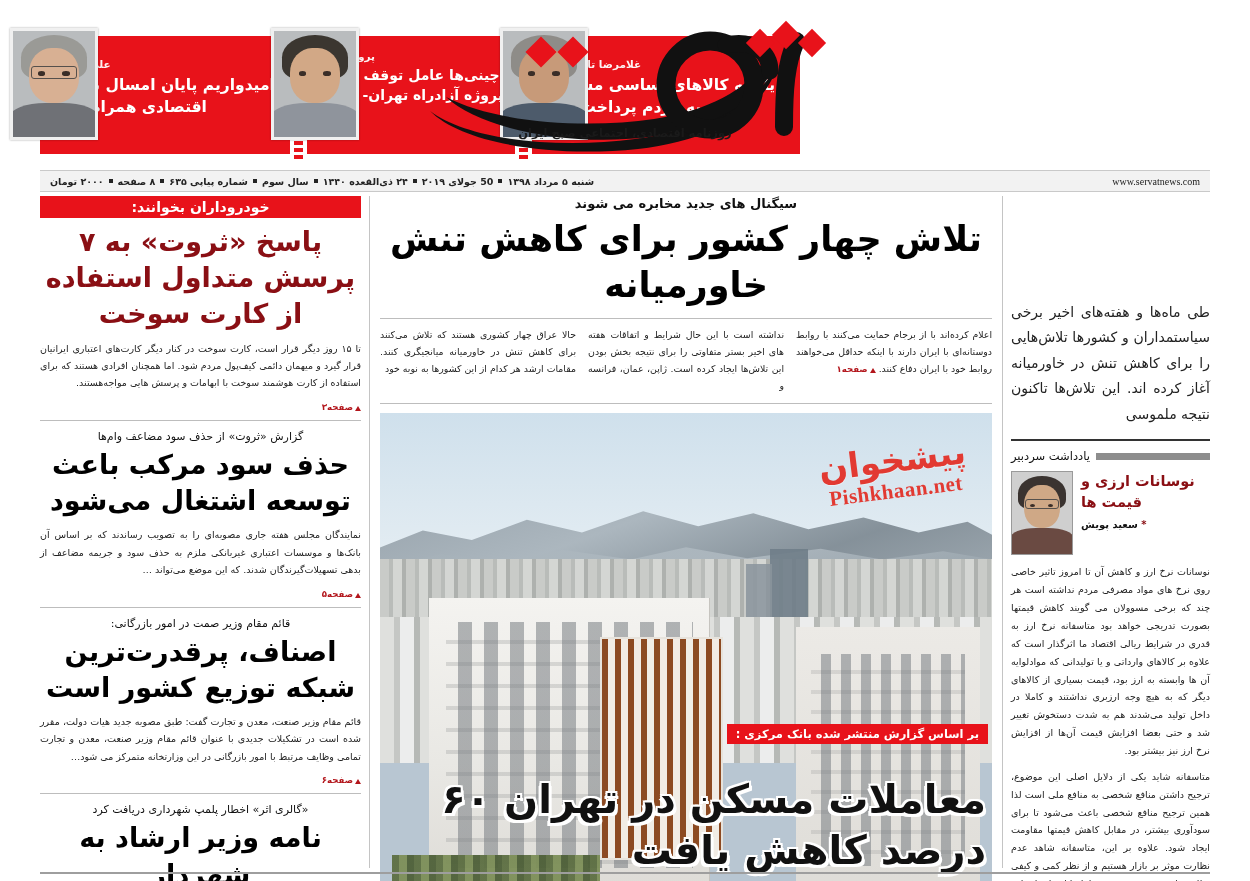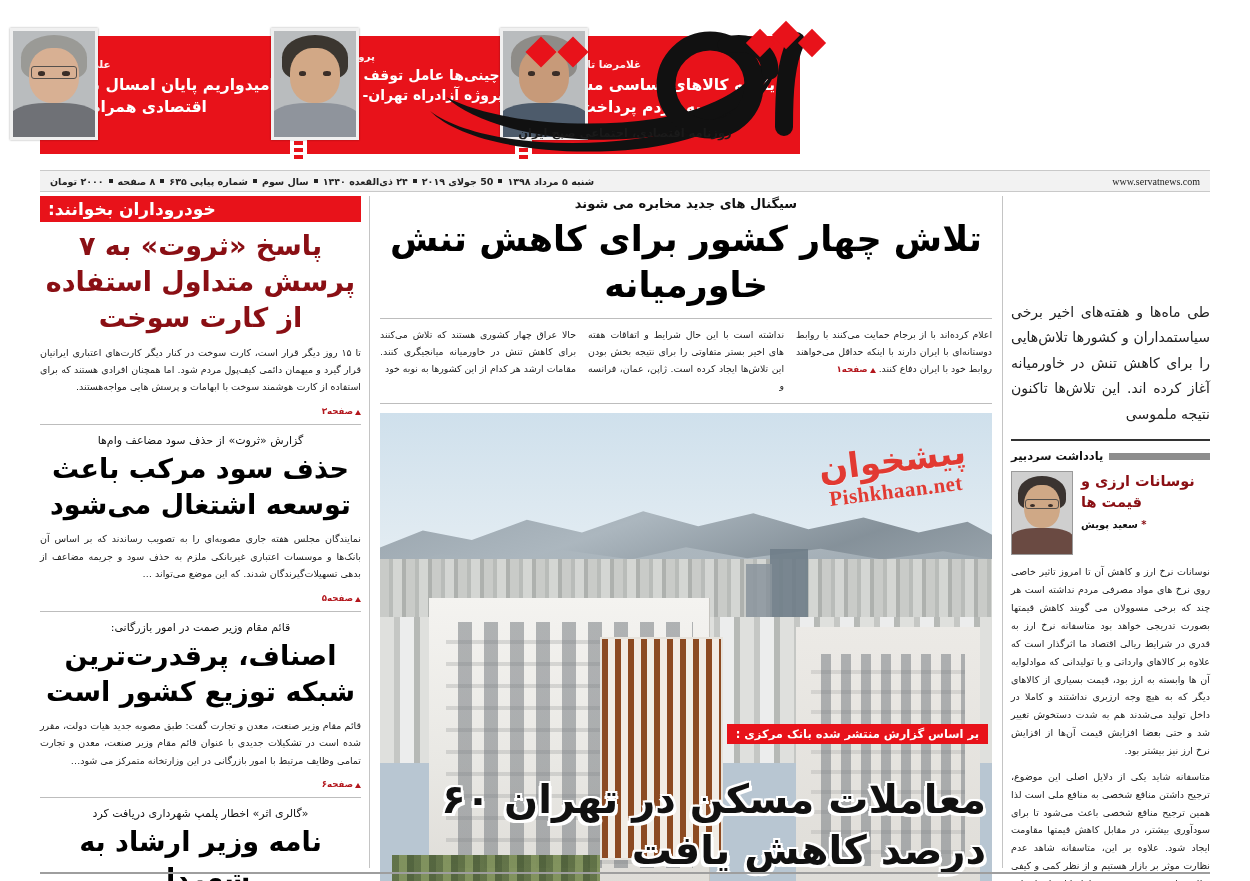--- a/index.html
+++ b/index.html
@@ -98,21 +98,21 @@
   }
 
   
   .col-right{width:208px;flex:none;padding:0 0 0 8px;border-left:1px solid #c4c4c4;}
   .lead-para{font-size:14px;line-height:1.82;color:#222;text-align:justify;padding-top:104px}
   .lead-para p{margin-bottom:5px}
   .edit-hdr{
     display:flex;align-items:center;gap:6px;justify-content:flex-start;
     margin-top:12px;padding-top:8px;border-top:2px solid #333;
   }
-  .edit-hdr .tag{font-size:11.5px;font-weight:700;color:#111;white-space:nowrap}
+  .edit-hdr .tag{font-size:11.5px;font-weight:400;color:#111;white-space:nowrap}
   .edit-hdr .bar{flex:1;height:7px;background:#8d8d8d}
   .edit-body{display:flex;flex-direction:row;gap:8px;margin-top:8px}
   .edit-photo{
     width:62px;height:84px;flex:none;background:#cfcfcf;border:1px solid #9a9a9a;position:relative;overflow:hidden
   }
   .edit-title{flex:1;text-align:left}
   .edit-title h3{font-size:14.5px;font-weight:700;color:#8a0f14;line-height:1.45}
   .edit-author{font-size:10px;font-weight:700;color:#111;margin-top:6px}
   .edit-author .star{color:#8a0f14}
   .edit-text{font-size:9.5px;line-height:1.88;text-align:justify;color:#222;margin-top:8px}
@@ -188,21 +188,21 @@
     font-size:40px;font-weight:700;color:#111;text-align:right;
     line-height:1.28;letter-spacing:-.5px;
     text-shadow:
       2px 0 0 #fff,-2px 0 0 #fff,0 2px 0 #fff,0 -2px 0 #fff,
       2px 2px 0 #fff,-2px -2px 0 #fff,2px -2px 0 #fff,-2px 2px 0 #fff,
       3px 3px 0 #fff,-3px 3px 0 #fff;
   }
 
   
   .col-left{width:330px;flex:none;padding:0 8px 0 0;border-right:1px solid #c4c4c4;}
-  .redbar{background:#e8121a;color:#fff;font-size:17px;font-weight:700;padding:3px 8px;text-align:left;margin-bottom:6px}
+  .redbar{background:#e8121a;color:#fff;font-size:14px;font-weight:700;padding:3px 8px;text-align:center;margin-bottom:6px}
   .art{padding-bottom:6px;border-bottom:1px solid #bdbdbd;margin-bottom:9px}
   .art:last-child{border-bottom:none}
   .art-kicker{font-size:11px;font-weight:400;color:#111;text-align:center;margin-bottom:4px}
   .art h2{font-size:27px;font-weight:700;color:#000;text-align:center;line-height:1.34;letter-spacing:-.4px;margin-bottom:7px}
   .art h2.red{color:#8a0f14}
   .art p{font-size:9.5px;line-height:1.84;text-align:justify;color:#222}
   .art .foot{margin-top:3px;text-align:right}
 
   
   .botrule{position:absolute;left:40px;top:872px;width:1170px;height:2px;background:#9e9e9e}

